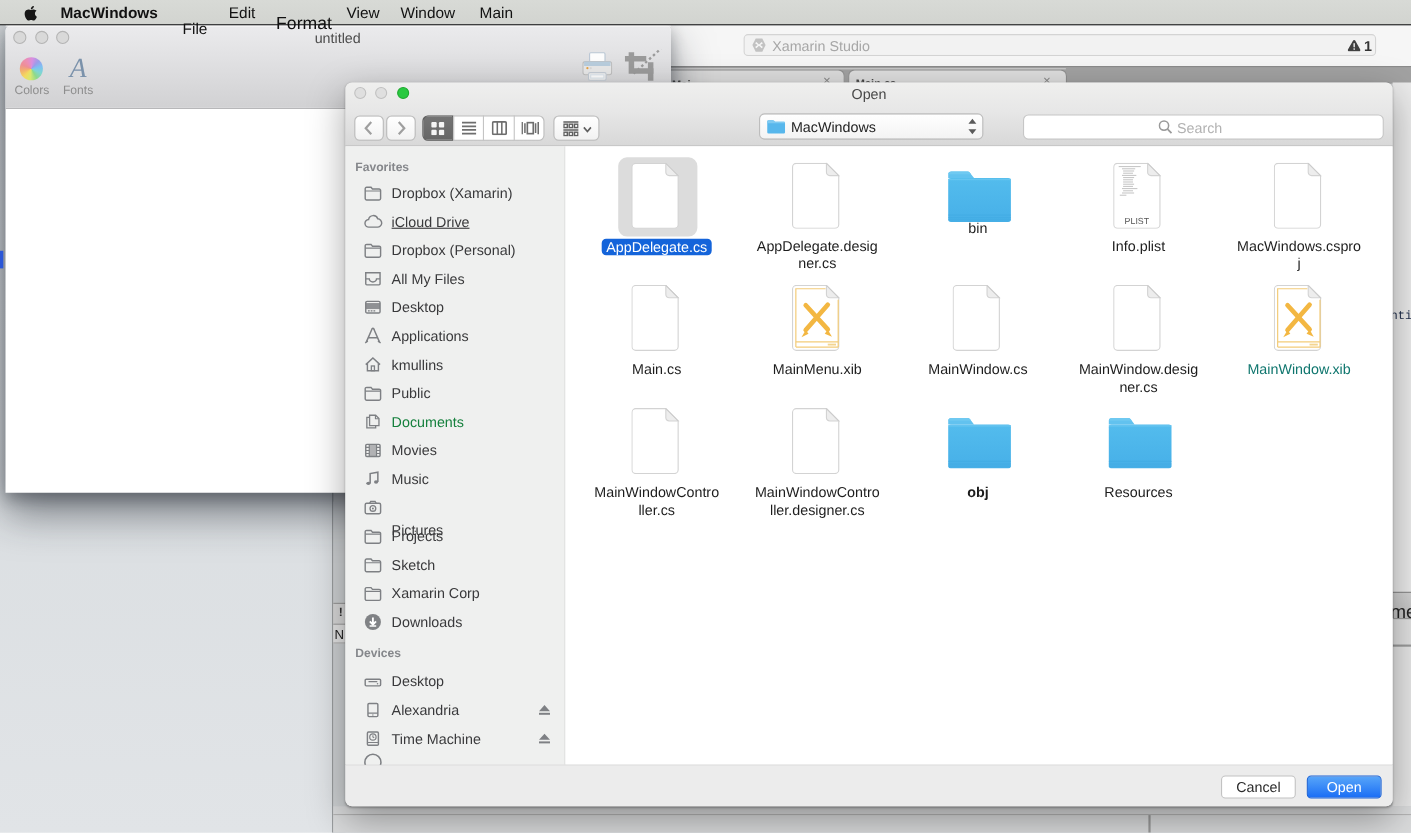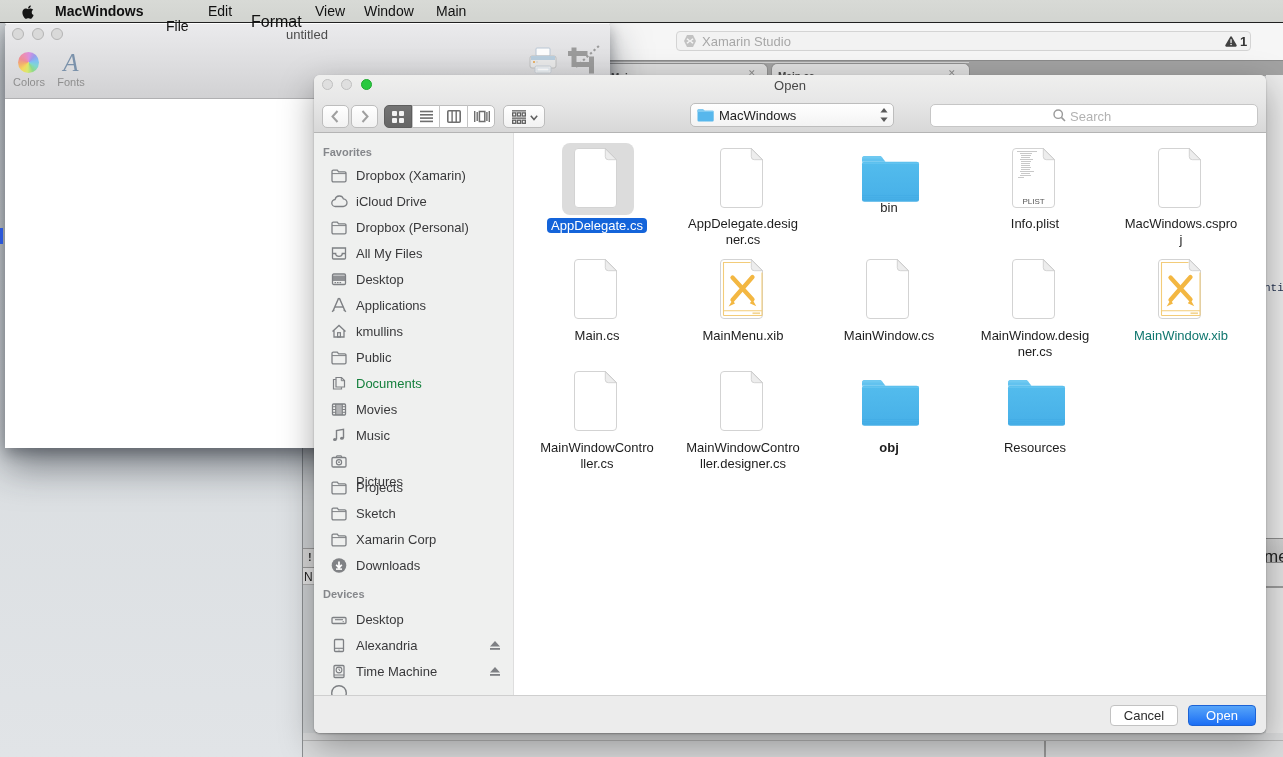--- a/index.html
+++ b/index.html
@@ -296,21 +296,21 @@
 <use href="#i-downloads" x="17" y="425"></use>
 <use href="#i-europa" x="17" y="479"></use>
 <use href="#i-disk" x="17" y="505"></use>
 <use href="#i-tm" x="17" y="531"></use>
 <use href="#i-eject" x="176" y="508"></use>
 <use href="#i-eject" x="176" y="534"></use>
 <circle cx="25" cy="560" r="7.3" fill="none" stroke="#7e8084" stroke-width="1.4"></circle>
 </svg>
 <div class="abs" style="left:323px;top:146px;font-size:11px;font-weight:bold;color:#85878b;">Favorites</div>
 <div class="abs" style="left:356px;top:168px;font-size:13px;color:#39393b;">Dropbox (Xamarin)</div>
-<div class="abs" style="left:356px;top:194px;font-size:13px;color:#39393b;">iCloud Drive</div>
+<div class="abs" style="left:356px;top:194px;font-size:13px;color:#39393b;text-decoration:underline;">iCloud Drive</div>
 <div class="abs" style="left:356px;top:220px;font-size:13px;color:#39393b;">Dropbox (Personal)</div>
 <div class="abs" style="left:356px;top:246px;font-size:13px;color:#39393b;">All My Files</div>
 <div class="abs" style="left:356px;top:272px;font-size:13px;color:#39393b;">Desktop</div>
 <div class="abs" style="left:356px;top:298px;font-size:13px;color:#39393b;">Applications</div>
 <div class="abs" style="left:356px;top:324px;font-size:13px;color:#39393b;">kmullins</div>
 <div class="abs" style="left:356px;top:350px;font-size:13px;color:#39393b;">Public</div>
 <div class="abs" style="left:356px;top:376px;font-size:13px;color:#15803d;">Documents</div>
 <div class="abs" style="left:356px;top:402px;font-size:13px;color:#39393b;">Movies</div>
 <div class="abs" style="left:356px;top:428px;font-size:13px;color:#39393b;">Music</div>
 <div class="abs" style="left:356px;top:454px;font-size:13px;color:#39393b;margin-top:20px;">Pictures</div>

